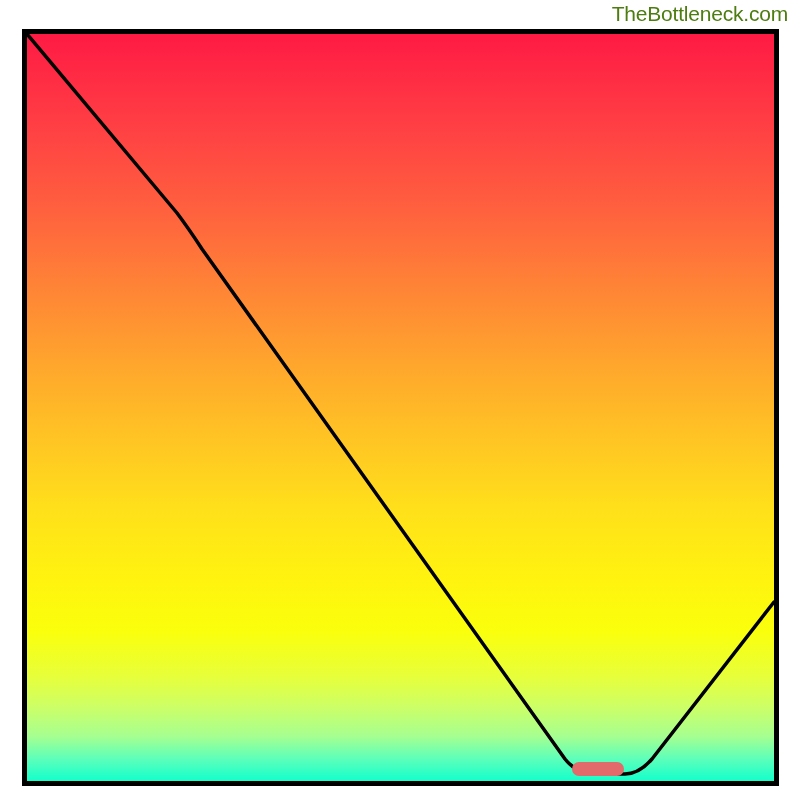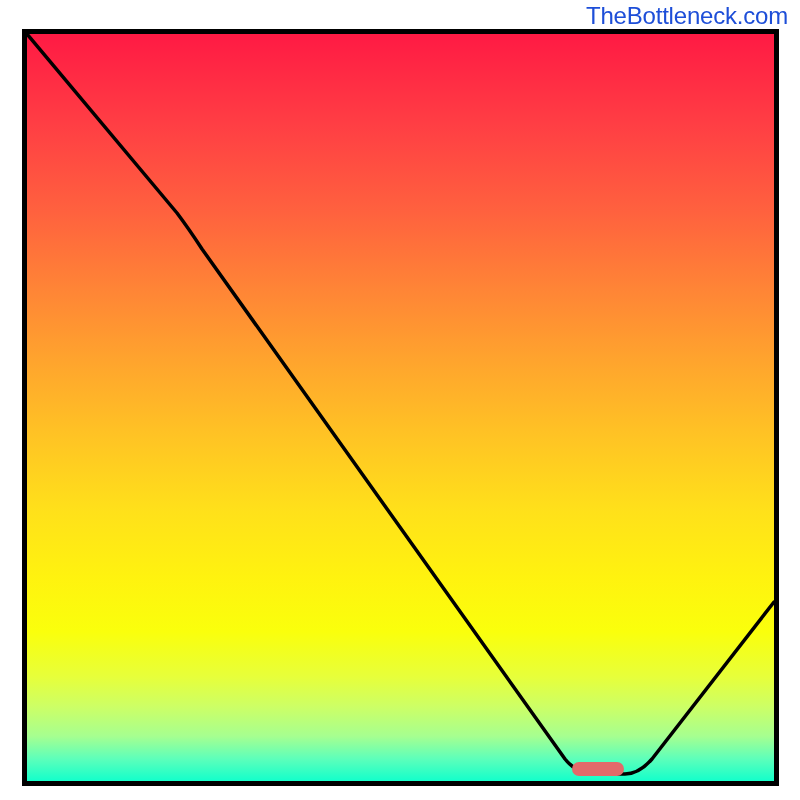--- a/index.html
+++ b/index.html
@@ -8,22 +8,22 @@
     height: 800px;
     background: #ffffff;
     position: relative;
     overflow: hidden;
     font-family: Arial, Helvetica, sans-serif;
   }
   .watermark {
     position: absolute;
     top: 2px;
     right: 12px;
-    color: #1d4ed8;
-    font-size: 24px;
+    color: #4d7c0f;
+    font-size: 21px;
     font-weight: 500;
     letter-spacing: -0.2px;
   }
   .chart-frame {
     position: absolute;
     left: 22px;
     top: 29px;
     width: 757px;
     height: 757px;
     border: 5px solid #000000;

